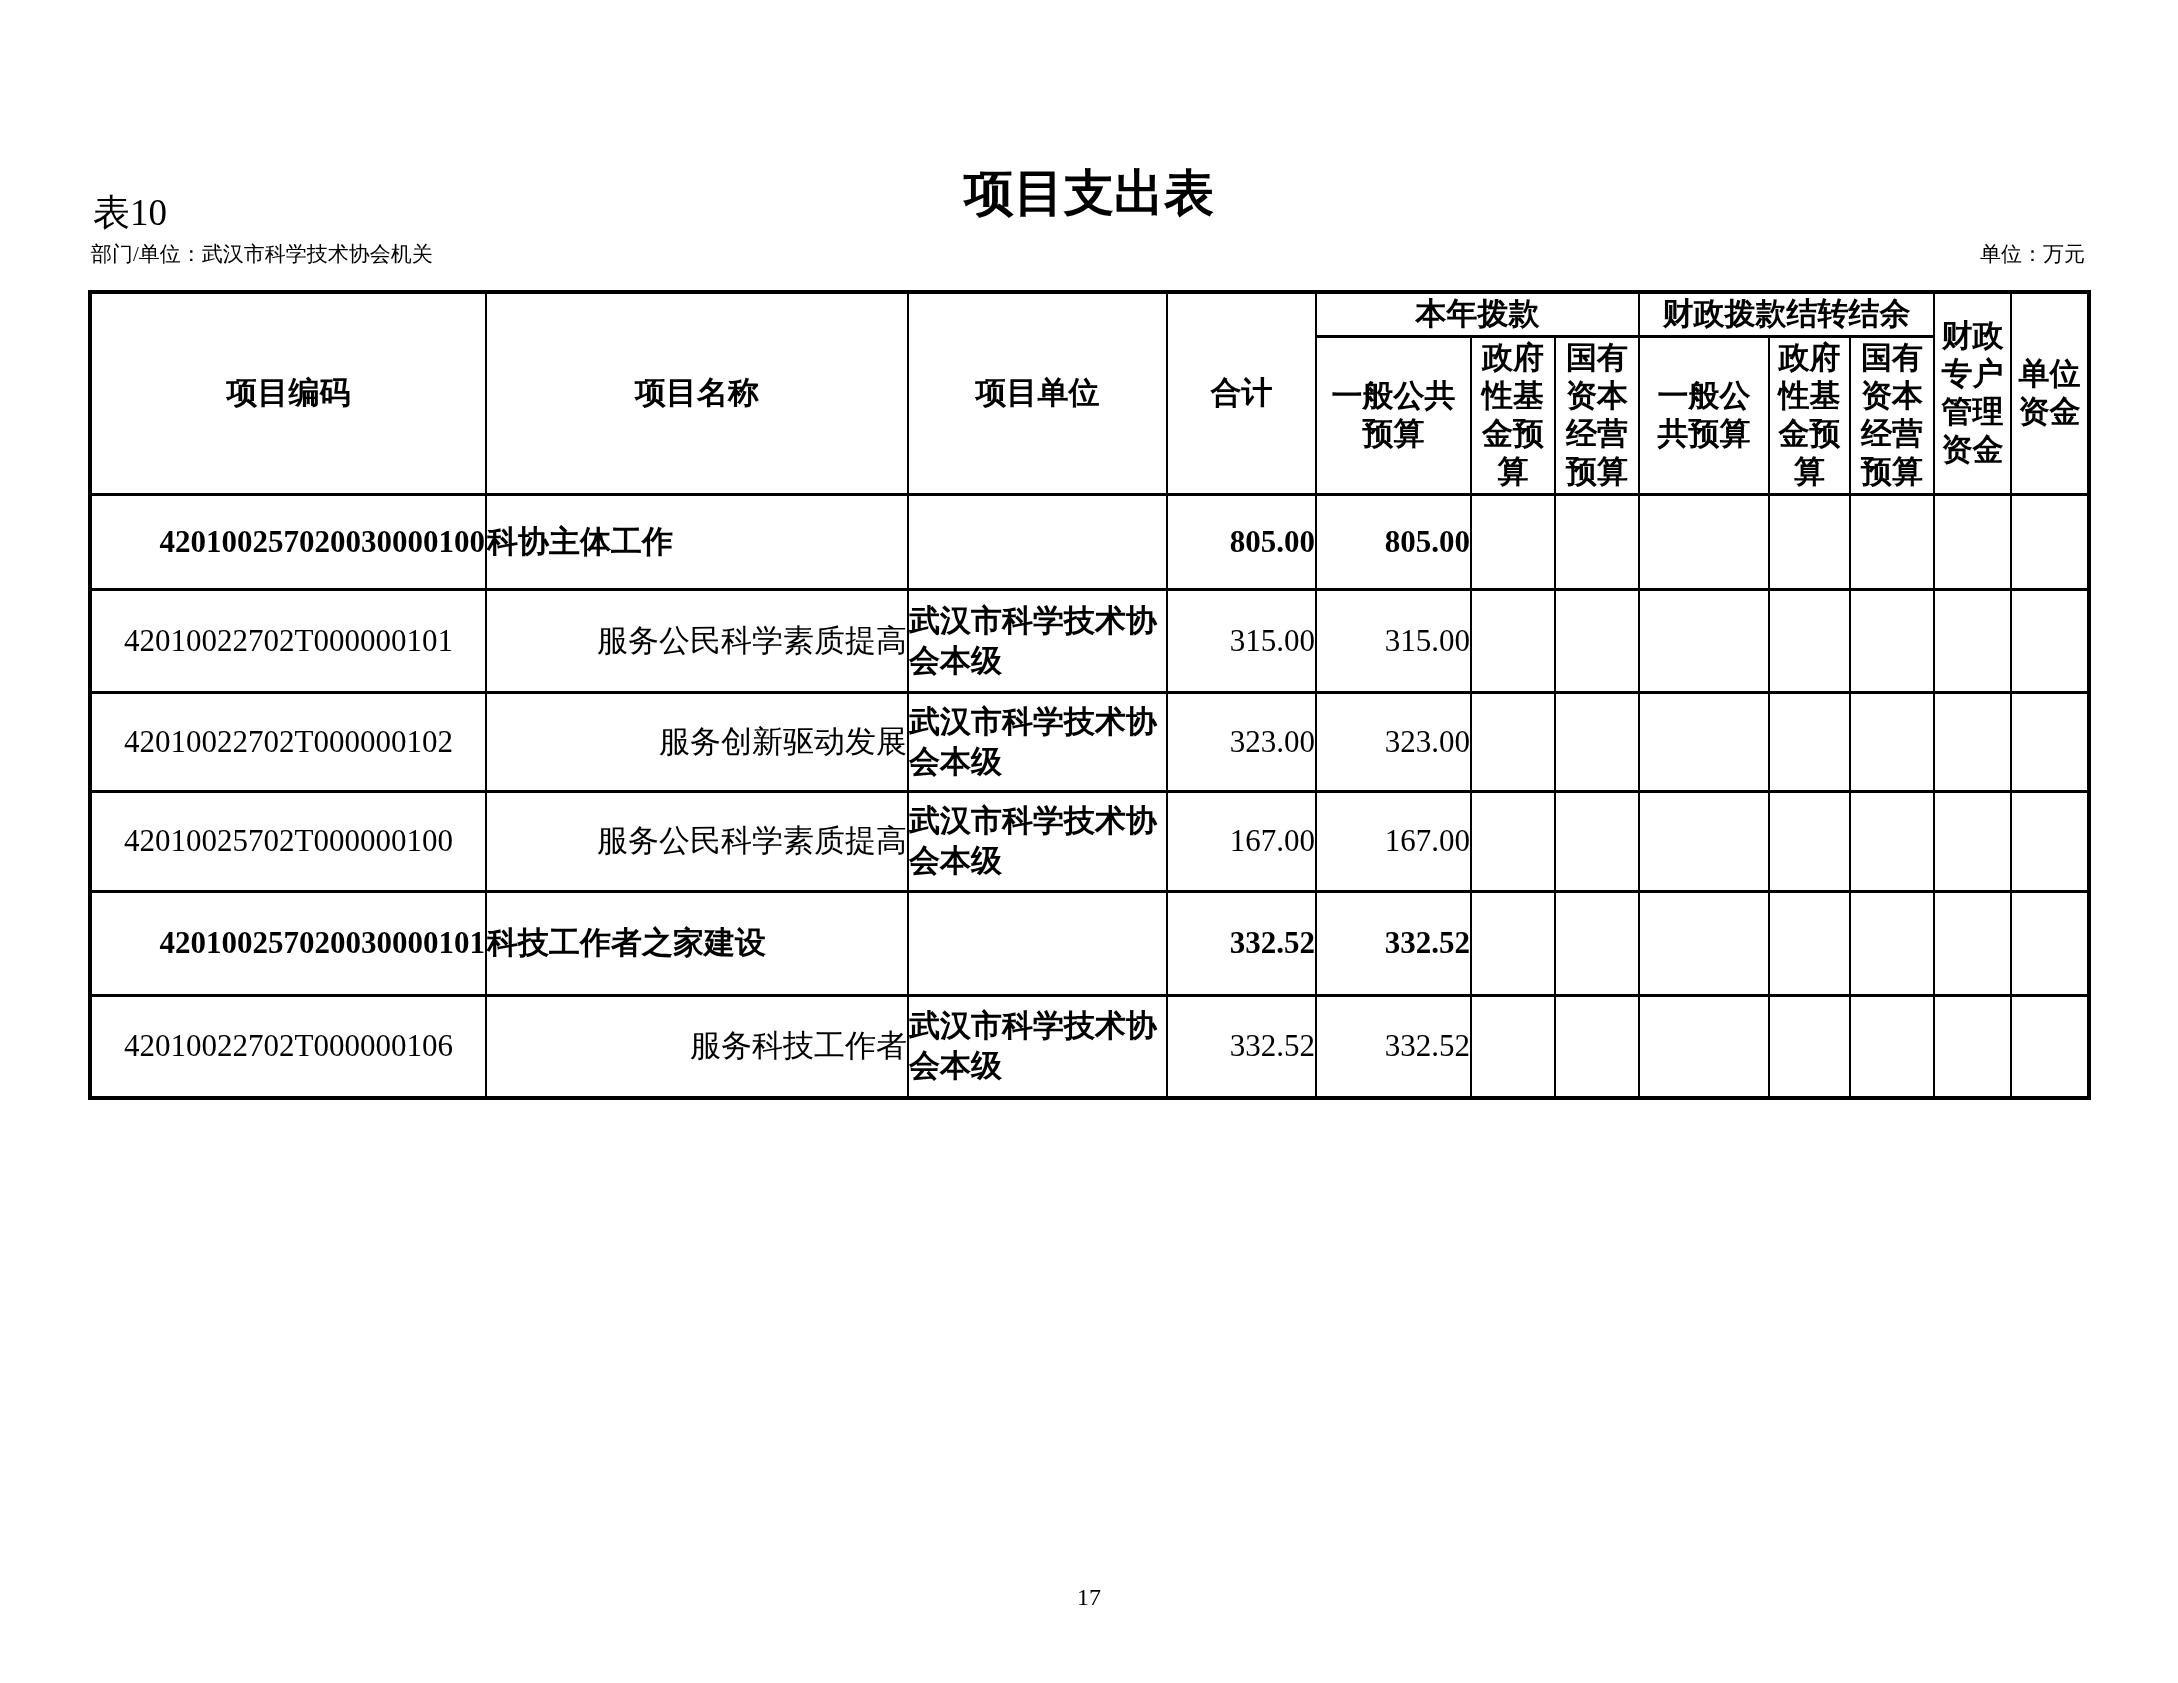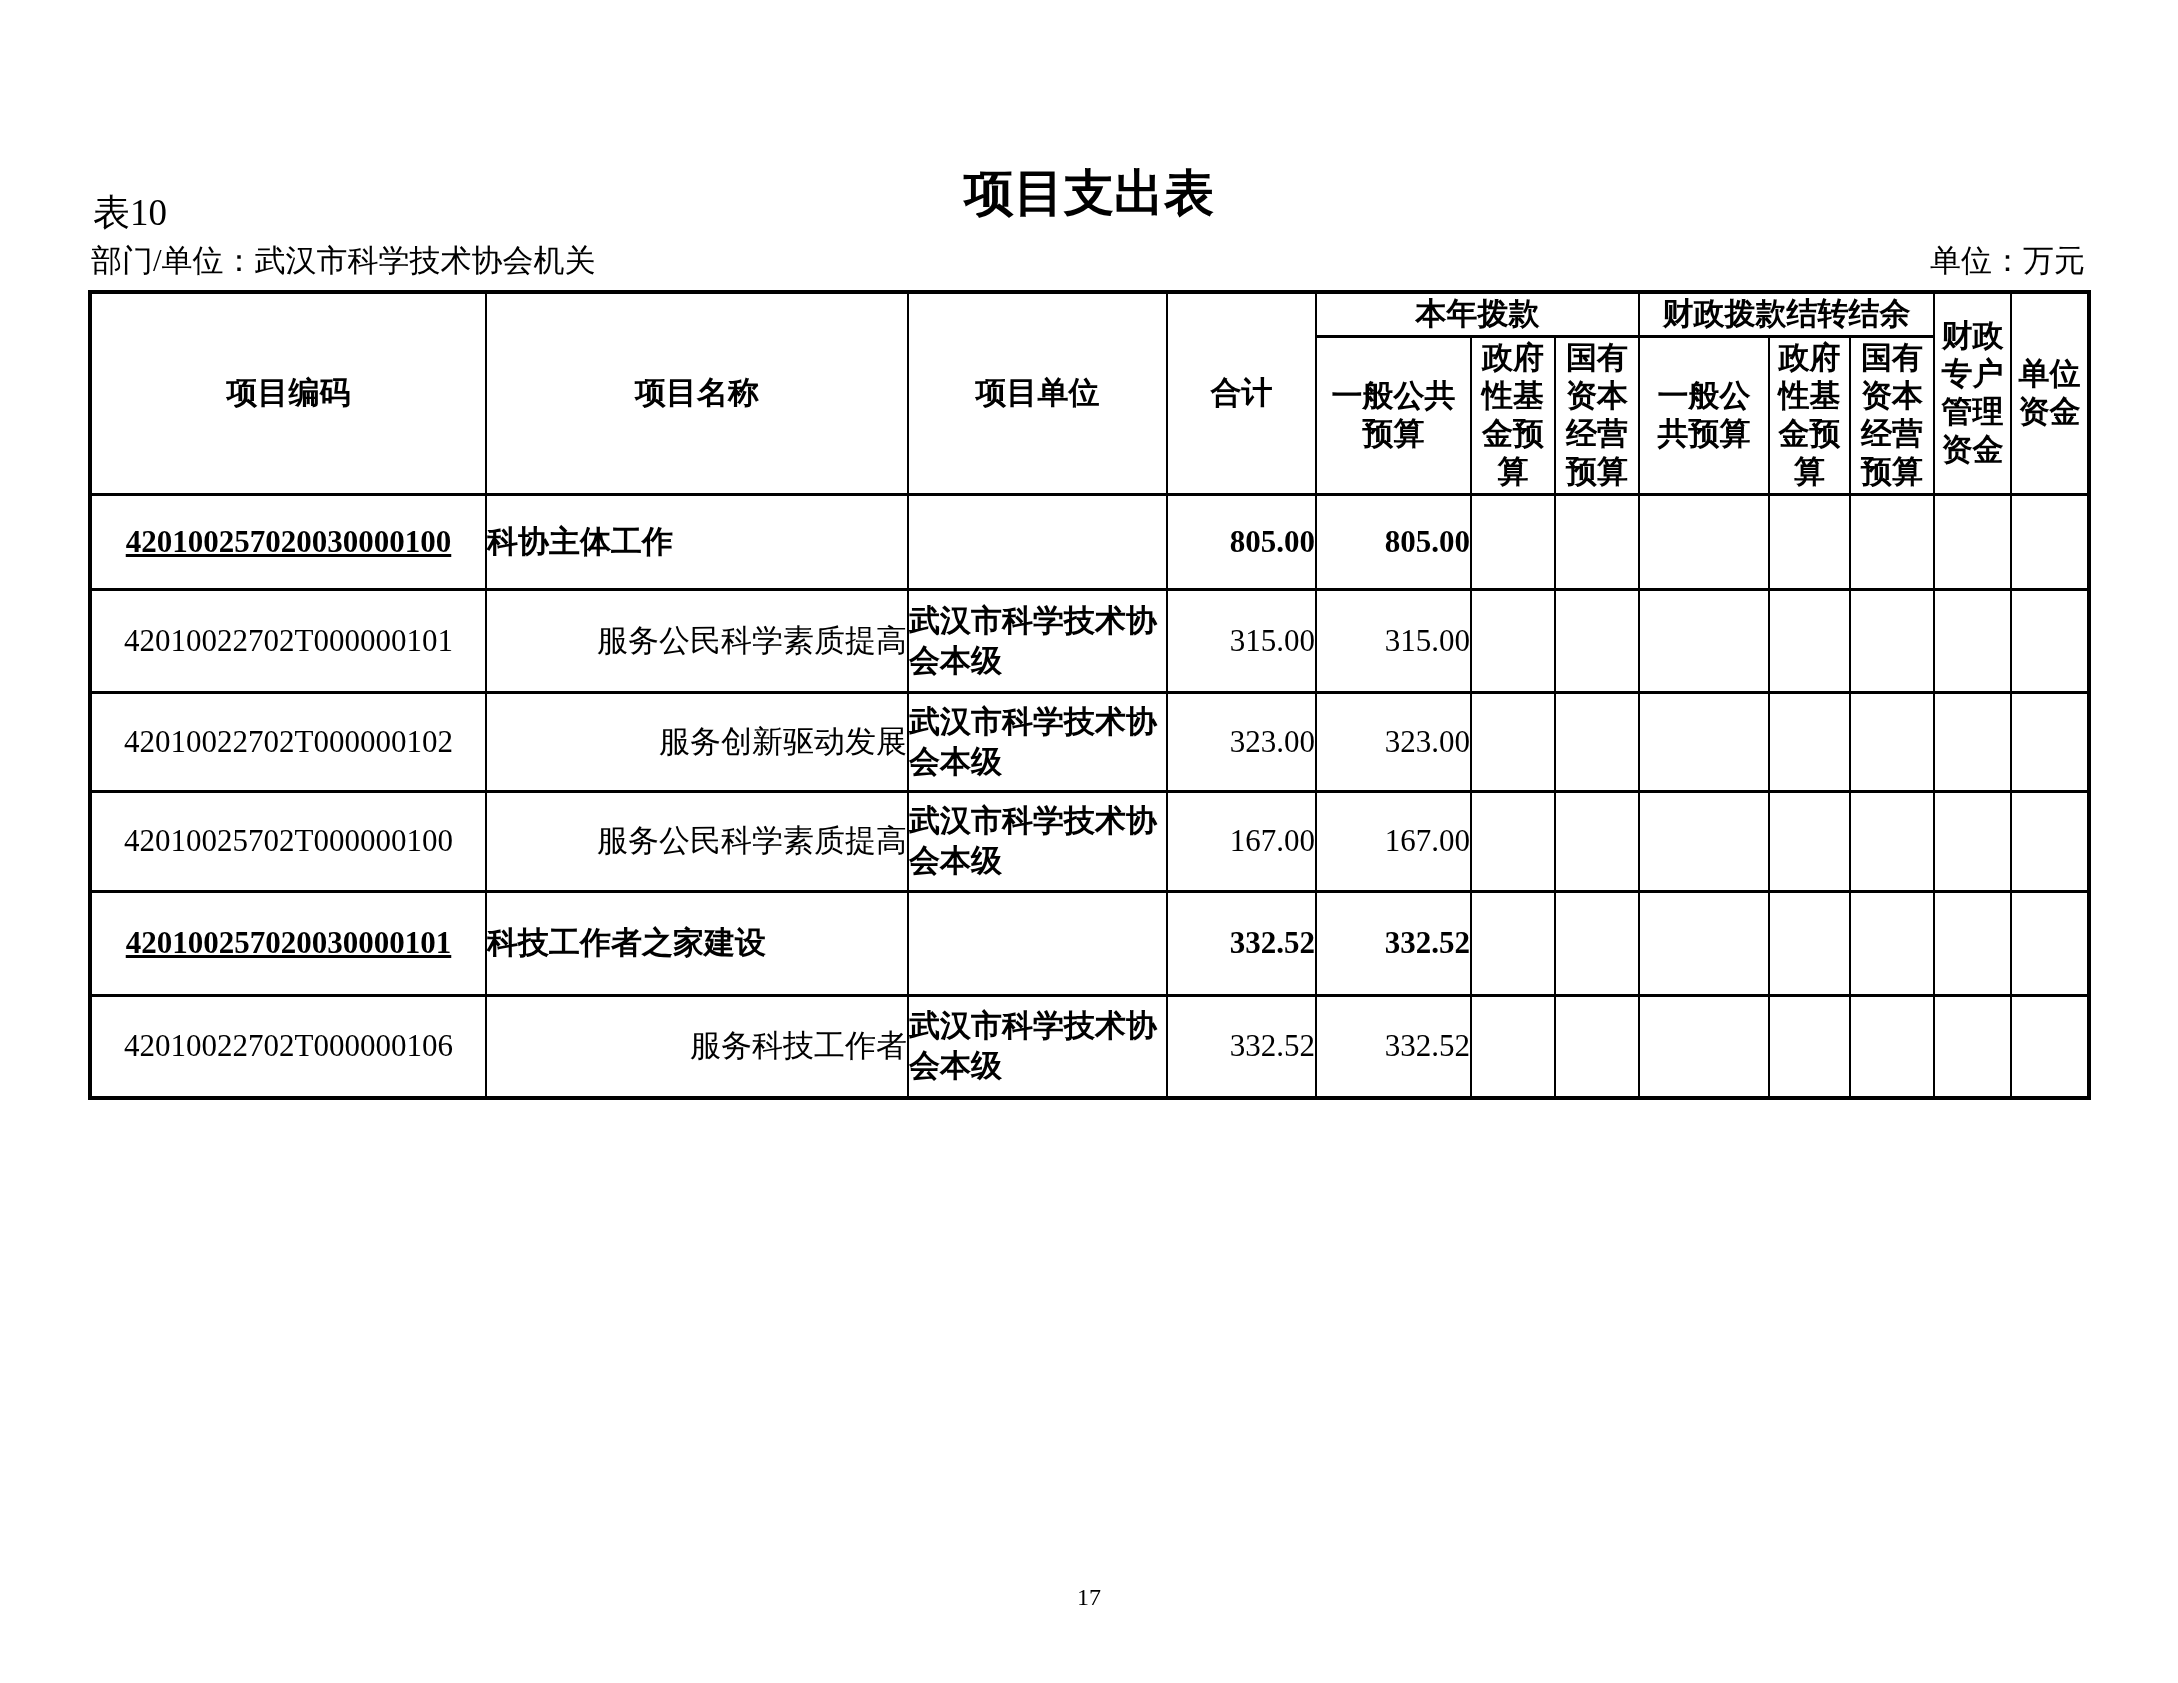--- a/index.html
+++ b/index.html
@@ -29,21 +29,21 @@
     font-size: 50px;
     font-weight: bold;
   }
   .meta {
     position: absolute;
     top: 240px;
     left: 91px;
     right: 93px;
     display: flex;
     justify-content: space-between;
-    font-size: 31px;
+    font-size: 21px;
   }
   table.budget {
     position: absolute;
     top: 290px;
     left: 88px;
     border-collapse: collapse;
     table-layout: fixed;
     width: 2002px;
     border: 4px solid #000;
   }
@@ -62,21 +62,21 @@
     text-align: center;
     white-space: pre-line;
     line-height: 38px;
   }
   table.budget td {
     font-size: 31px;
     line-height: 40px;
     white-space: pre-line;
   }
   tr.group td { font-weight: bold; }
-  td.code-group { text-align: center; padding-left: 6px; text-decoration: underline; }
+  td.code-group { text-align: right; padding-left: 6px; }
   td.code-sub  { text-align: center; }
   td.name-group { text-align: left; padding-left: 6px; }
   td.name-sub  { text-align: right; padding-left: 38px; }
   td.unit-cell { text-align: left; padding-left: 8px; font-weight: bold; }
   td.num { text-align: right; padding-right: 8px; }
   .page-number {
     position: absolute;
     top: 1584px;
     left: 0;
     width: 100%;

